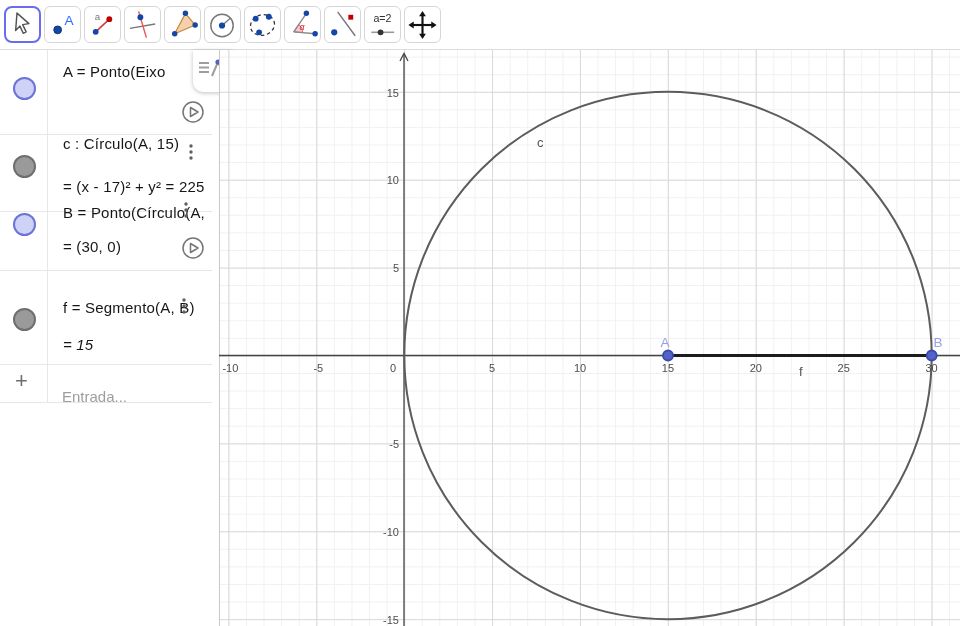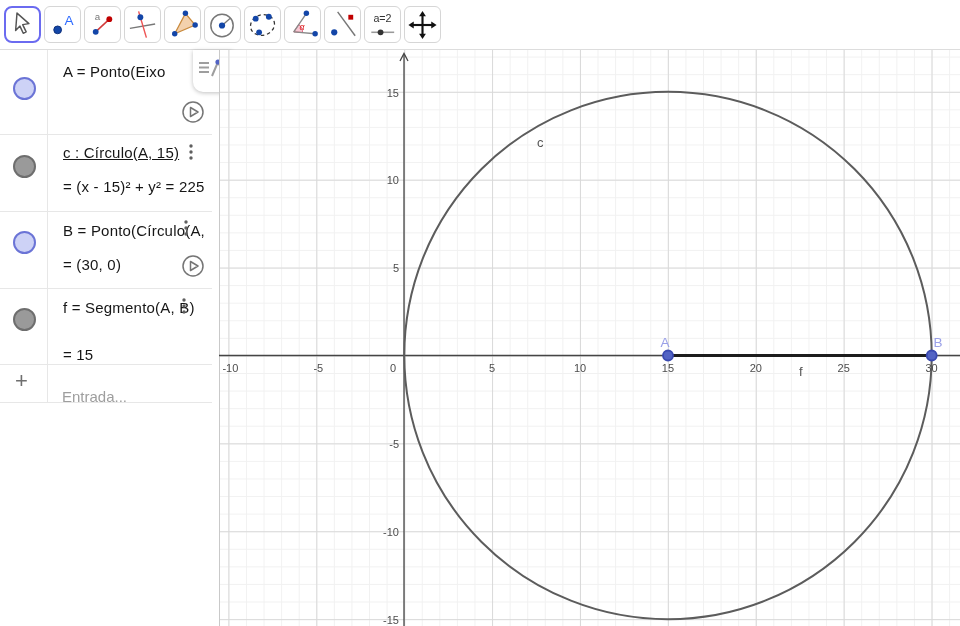--- a/index.html
+++ b/index.html
@@ -160,48 +160,48 @@
     <span class="toggle blue" style="top:27px;"></span>
     <div class="def" style="top:13px;">A = Ponto(Eixo</div>
     <svg class="play" style="top:50px;" width="24" height="24" viewBox="0 0 24 24">
       <circle cx="12" cy="12" r="10" fill="none" stroke="#757575" stroke-width="1.5"></circle>
       <path d="M9.5 7.5 L17 12 L9.5 16.5 Z" fill="none" stroke="#757575" stroke-width="1.5" stroke-linejoin="round"></path>
     </svg>
   </div>
 
   <div class="arow" style="top:85px;height:77px;">
     <span class="toggle gray" style="top:20px;"></span>
-    <div class="def" style="top:9px;text-decoration:underline;">c : Círculo(A, 15)</div>
-    <div class="val" style="top:43px;">= (x - 15)² + y² = 225</div>
+    <div class="def" style="top:0;">c : Círculo(A, 15)</div>
+    <div class="val" style="top:43px;">= (x - 17)² + y² = 225</div>
     <svg class="kebab" style="left:183px;top:7px;" width="16" height="20" viewBox="0 0 16 20">
       <circle cx="8" cy="4" r="1.7" fill="#5f5f5f"></circle>
         <circle cx="8" cy="10" r="1.7" fill="#5f5f5f"></circle>
         <circle cx="8" cy="16" r="1.7" fill="#5f5f5f"></circle>
     </svg>
   </div>
 
-  <div class="arow" style="top:162px;height:77px;">
+  <div class="arow" style="top:144px;height:77px;">
     <span class="toggle blue" style="top:19px;"></span>
     <div class="def" style="top:10px;">B = Ponto(Círculo(A,</div>
     <div class="val" style="top:44px;">= (30, 0)</div>
     <svg class="kebab" style="left:178px;top:6px;" width="16" height="20" viewBox="0 0 16 20">
       <circle cx="8" cy="4" r="1.7" fill="#5f5f5f"></circle>
         <circle cx="8" cy="10" r="1.7" fill="#5f5f5f"></circle>
         <circle cx="8" cy="16" r="1.7" fill="#5f5f5f"></circle>
     </svg>
     <svg class="play" style="top:42px;" width="24" height="24" viewBox="0 0 24 24">
       <circle cx="12" cy="12" r="10" fill="none" stroke="#757575" stroke-width="1.5"></circle>
       <path d="M9.5 7.5 L17 12 L9.5 16.5 Z" fill="none" stroke="#757575" stroke-width="1.5" stroke-linejoin="round"></path>
     </svg>
   </div>
 
   <div class="arow" style="top:239px;height:76px;">
     <span class="toggle gray" style="top:19px;"></span>
     <div class="def" style="top:10px;">f = Segmento(A, B)</div>
-    <div class="val" style="top:57px;">= 15</div>
+    <div class="val" style="top:47px;font-style:italic;">= 15</div>
     <svg class="kebab" style="left:176px;top:7px;" width="16" height="20" viewBox="0 0 16 20">
       <circle cx="8" cy="4" r="1.7" fill="#5f5f5f"></circle>
         <circle cx="8" cy="10" r="1.7" fill="#5f5f5f"></circle>
         <circle cx="8" cy="16" r="1.7" fill="#5f5f5f"></circle>
     </svg>
   </div>
 
   <div class="input-row">
     <span class="plus">+</span>
     <input class="entry" type="text" placeholder="Entrada..." style="">

